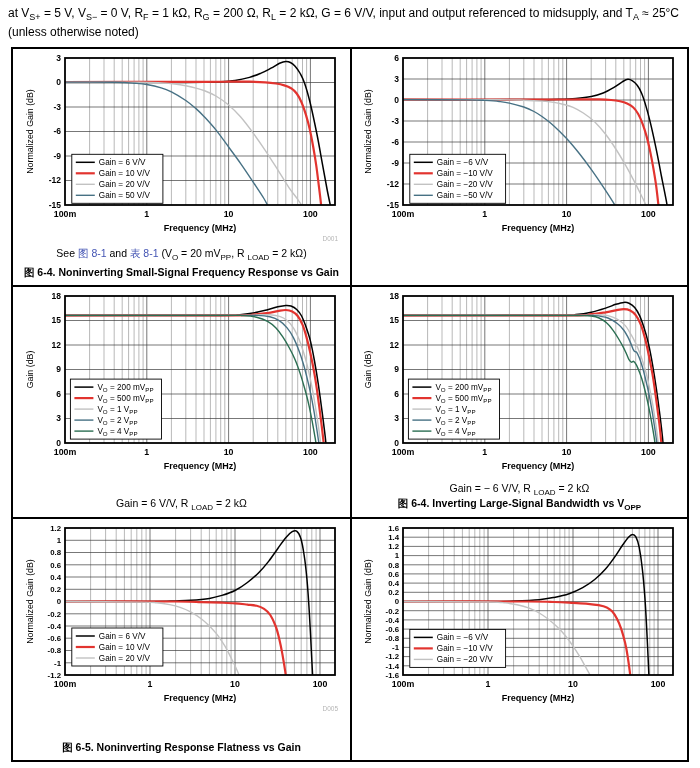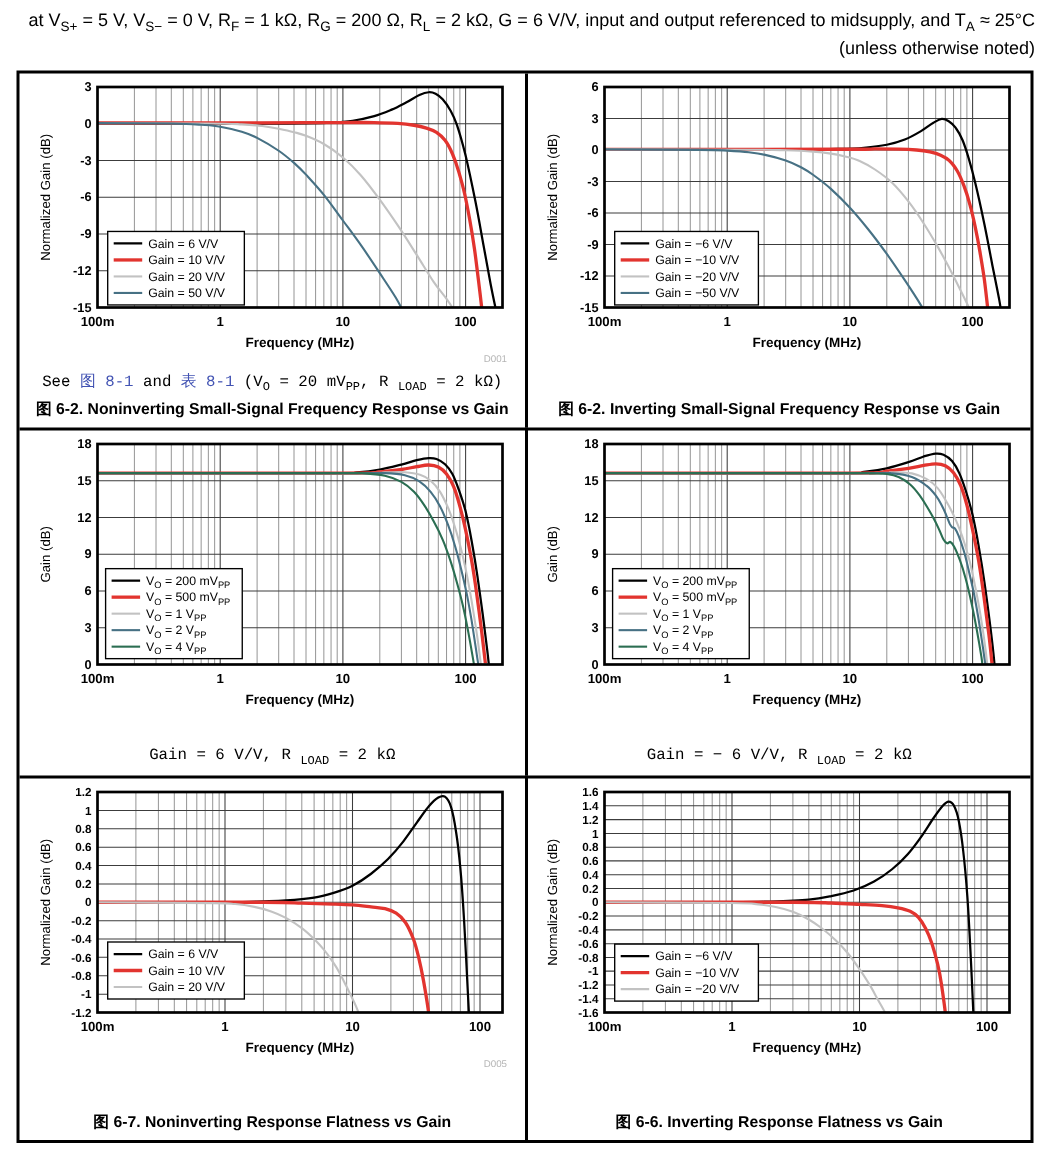--- a/index.html
+++ b/index.html
@@ -1,26 +1,26 @@
 <!DOCTYPE html>
 <html><head>
 <meta charset="utf-8">
 <style>
   html,body{margin:0;padding:0;background:#fff;}
   body{width:700px;font-family:"Liberation Sans","DejaVu Sans",sans-serif;color:#000;}
-  #header{margin:5px 10px 7px 8px;font-size:12px;line-height:1.35;text-align:right;}
+  #header{margin:5px 10px 7px 8px;font-size:12px;line-height:1.35;}
   #header sub{font-size:9px;}
   #figure-grid{margin:0 11px;border:2px solid #000;display:grid;
     grid-template-columns:1fr 1fr;grid-template-rows:236px 232px 243px;}
   .cell{display:flex;flex-direction:column;align-items:center;justify-content:space-between;
     padding:3px 2px 5px;box-sizing:border-box;overflow:hidden;}
   .cell:nth-child(even){border-left:2px solid #000;}
   .cell:nth-child(n+3){border-top:2px solid #000;}
   svg.chart{display:block;flex:0 0 auto;}
-  .caption{font-size:10.5px;text-align:center;white-space:nowrap;font-family:Liberation Mono, monospace;}
+  .caption{font-size:10.5px;text-align:center;white-space:nowrap;}
   .caption sub{font-size:8px;}
   .cap-link{color:#4253b3;}
   .ftitle{font-size:10.5px;font-weight:bold;text-align:center;white-space:nowrap;}
   .ftitle sub{font-size:8px;}
 </style>
 </head>
 <body>
 
 <div id="header">at V<sub>S+</sub> = 5 V, V<sub>S−</sub> = 0 V, R<sub>F</sub> = 1 kΩ, R<sub>G</sub> = 200 Ω, R<sub>L</sub> = 2 kΩ, G = 6 V/V, input and output referenced to midsupply, and T<sub>A</sub> ≈ 25°C (unless otherwise noted)</div>
 
@@ -95,21 +95,21 @@
           <line x1="55.8" y1="121.3" x2="74.8" y2="121.3" stroke="#e2342f" stroke-width="2.2"></line>
           <text x="78.8" y="124.1" font-size="8.2">Gain = 10 V/V</text>
           <line x1="55.8" y1="132.3" x2="74.8" y2="132.3" stroke="#c2c2c2" stroke-width="1.4"></line>
           <text x="78.8" y="135.10000000000002" font-size="8.2">Gain = 20 V/V</text>
           <line x1="55.8" y1="143.3" x2="74.8" y2="143.3" stroke="#477184" stroke-width="1.4"></line>
           <text x="78.8" y="146.10000000000002" font-size="8.2">Gain = 50 V/V</text>
         </g>
         <text x="318" y="189" text-anchor="end" font-size="6.5" fill="#b5b5b5">D001</text>
       </svg>
     <div class="caption"><span>See </span><span class="cap-link">图 8-1</span><span> and </span><span class="cap-link">表 8-1</span><span> (V<sub>O</sub> = 20 mV<sub>PP</sub>, R <sub>LOAD</sub> = 2 kΩ)</span></div>
-    <div class="ftitle">图 6-2. Noninverting Small-Signal Frequency Response vs Gain</div>
+    <div class="ftitle">图 6-4. Noninverting Small-Signal Frequency Response vs Gain</div>
   </div>
   <div class="cell">
     <svg class="chart" width="324" height="192" viewBox="0 0 324 192">
         <defs>
           <clipPath id="cp1">
             <rect x="45" y="6" width="270" height="147"></rect>
           </clipPath>
         </defs>
         <g>
           <line x1="69.6" y1="6" x2="69.6" y2="153" stroke="#707070" stroke-width="0.5"></line>
@@ -174,21 +174,20 @@
           <line x1="55.8" y1="110.3" x2="74.8" y2="110.3" stroke="#000000" stroke-width="1.5"></line>
           <text x="78.8" y="113.1" font-size="8.2">Gain = −6 V/V</text>
           <line x1="55.8" y1="121.3" x2="74.8" y2="121.3" stroke="#e2342f" stroke-width="2.2"></line>
           <text x="78.8" y="124.1" font-size="8.2">Gain = −10 V/V</text>
           <line x1="55.8" y1="132.3" x2="74.8" y2="132.3" stroke="#c2c2c2" stroke-width="1.4"></line>
           <text x="78.8" y="135.10000000000002" font-size="8.2">Gain = −20 V/V</text>
           <line x1="55.8" y1="143.3" x2="74.8" y2="143.3" stroke="#477184" stroke-width="1.4"></line>
           <text x="78.8" y="146.10000000000002" font-size="8.2">Gain = −50 V/V</text>
         </g>
       </svg>
-    <div class="ftitle">图 6-2. Inverting Small-Signal Frequency Response vs Gain</div>
   </div>
   <div class="cell">
     <svg class="chart" width="324" height="192" viewBox="0 0 324 192">
         <defs>
           <clipPath id="cp2">
             <rect x="45" y="6" width="270" height="147"></rect>
           </clipPath>
         </defs>
         <g>
           <line x1="69.6" y1="6" x2="69.6" y2="153" stroke="#707070" stroke-width="0.5"></line>
@@ -335,20 +334,21 @@
           <text x="77.4" y="110.89999999999999" font-size="8.2">V<tspan dy="2.2" font-size="6.2">O</tspan><tspan dy="-2.2"> = 500 mV</tspan><tspan dy="2.2" font-size="6.2">PP</tspan><tspan dy="-2.2"></tspan></text>
           <line x1="54.4" y1="119.1" x2="73.4" y2="119.1" stroke="#c2c2c2" stroke-width="1.4"></line>
           <text x="77.4" y="121.89999999999999" font-size="8.2">V<tspan dy="2.2" font-size="6.2">O</tspan><tspan dy="-2.2"> = 1 V</tspan><tspan dy="2.2" font-size="6.2">PP</tspan><tspan dy="-2.2"></tspan></text>
           <line x1="54.4" y1="130.1" x2="73.4" y2="130.1" stroke="#477184" stroke-width="1.4"></line>
           <text x="77.4" y="132.9" font-size="8.2">V<tspan dy="2.2" font-size="6.2">O</tspan><tspan dy="-2.2"> = 2 V</tspan><tspan dy="2.2" font-size="6.2">PP</tspan><tspan dy="-2.2"></tspan></text>
           <line x1="54.4" y1="141.1" x2="73.4" y2="141.1" stroke="#2b6e52" stroke-width="1.4"></line>
           <text x="77.4" y="143.9" font-size="8.2">V<tspan dy="2.2" font-size="6.2">O</tspan><tspan dy="-2.2"> = 4 V</tspan><tspan dy="2.2" font-size="6.2">PP</tspan><tspan dy="-2.2"></tspan></text>
         </g>
       </svg>
     <div class="caption"><span>Gain = − 6 V/V, R <sub>LOAD</sub> = 2 kΩ</span></div>
+    <div class="ftitle">图 6-4. Inverting Large-Signal Bandwidth vs V<sub>OPP</sub></div>
   </div>
   <div class="cell">
     <svg class="chart" width="324" height="192" viewBox="0 0 324 192">
         <defs>
           <clipPath id="cp4">
             <rect x="45" y="6" width="270" height="147"></rect>
           </clipPath>
         </defs>
         <g>
           <line x1="70.6" y1="6" x2="70.6" y2="153" stroke="#707070" stroke-width="0.5"></line>
@@ -421,21 +421,21 @@
           <rect x="51.8" y="106" width="91.1" height="38" fill="#fff" stroke="#000" stroke-width="0.9"></rect>
           <line x1="55.8" y1="114" x2="74.8" y2="114" stroke="#000000" stroke-width="1.5"></line>
           <text x="78.8" y="116.8" font-size="8.2">Gain = 6 V/V</text>
           <line x1="55.8" y1="125" x2="74.8" y2="125" stroke="#e2342f" stroke-width="2.2"></line>
           <text x="78.8" y="127.8" font-size="8.2">Gain = 10 V/V</text>
           <line x1="55.8" y1="136" x2="74.8" y2="136" stroke="#c2c2c2" stroke-width="1.4"></line>
           <text x="78.8" y="138.8" font-size="8.2">Gain = 20 V/V</text>
         </g>
         <text x="318" y="189" text-anchor="end" font-size="6.5" fill="#b5b5b5">D005</text>
       </svg>
-    <div class="ftitle">图 6-7. Noninverting Response Flatness vs Gain</div>
+    <div class="ftitle">图 6-5. Noninverting Response Flatness vs Gain</div>
   </div>
   <div class="cell">
     <svg class="chart" width="324" height="192" viewBox="0 0 324 192">
         <defs>
           <clipPath id="cp5">
             <rect x="45" y="6" width="270" height="147"></rect>
           </clipPath>
         </defs>
         <g>
           <line x1="70.6" y1="6" x2="70.6" y2="153" stroke="#707070" stroke-width="0.5"></line>
@@ -515,15 +515,14 @@
         <g>
           <rect x="51.8" y="107.4" width="95.8" height="38" fill="#fff" stroke="#000" stroke-width="0.9"></rect>
           <line x1="55.8" y1="115.4" x2="74.8" y2="115.4" stroke="#000000" stroke-width="1.5"></line>
           <text x="78.8" y="118.2" font-size="8.2">Gain = −6 V/V</text>
           <line x1="55.8" y1="126.4" x2="74.8" y2="126.4" stroke="#e2342f" stroke-width="2.2"></line>
           <text x="78.8" y="129.20000000000002" font-size="8.2">Gain = −10 V/V</text>
           <line x1="55.8" y1="137.4" x2="74.8" y2="137.4" stroke="#c2c2c2" stroke-width="1.4"></line>
           <text x="78.8" y="140.20000000000002" font-size="8.2">Gain = −20 V/V</text>
         </g>
       </svg>
-    <div class="ftitle">图 6-6. Inverting Response Flatness vs Gain</div>
   </div>
 </div>
 
 </body></html>

